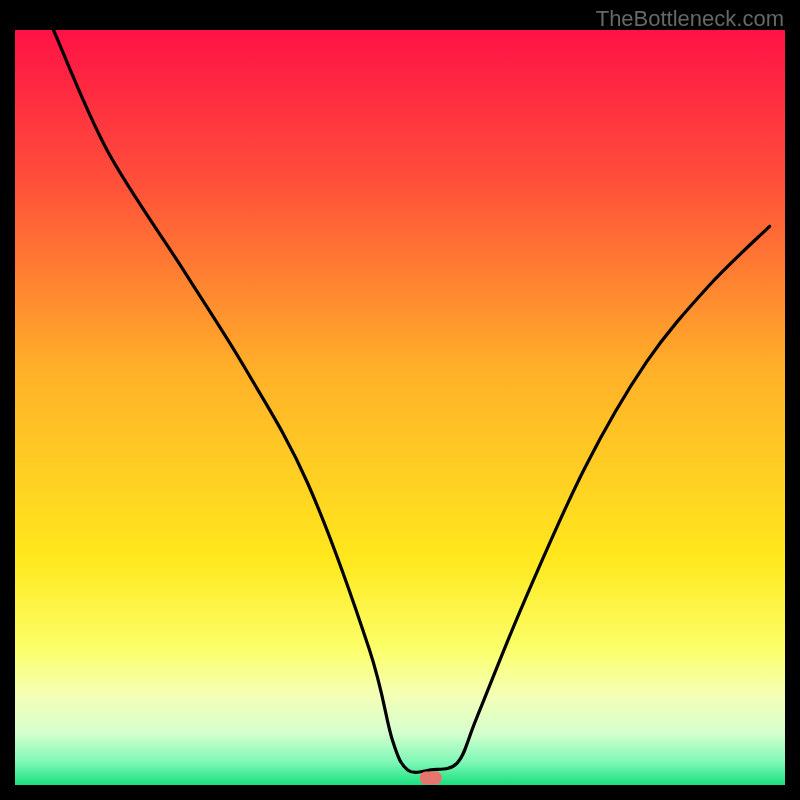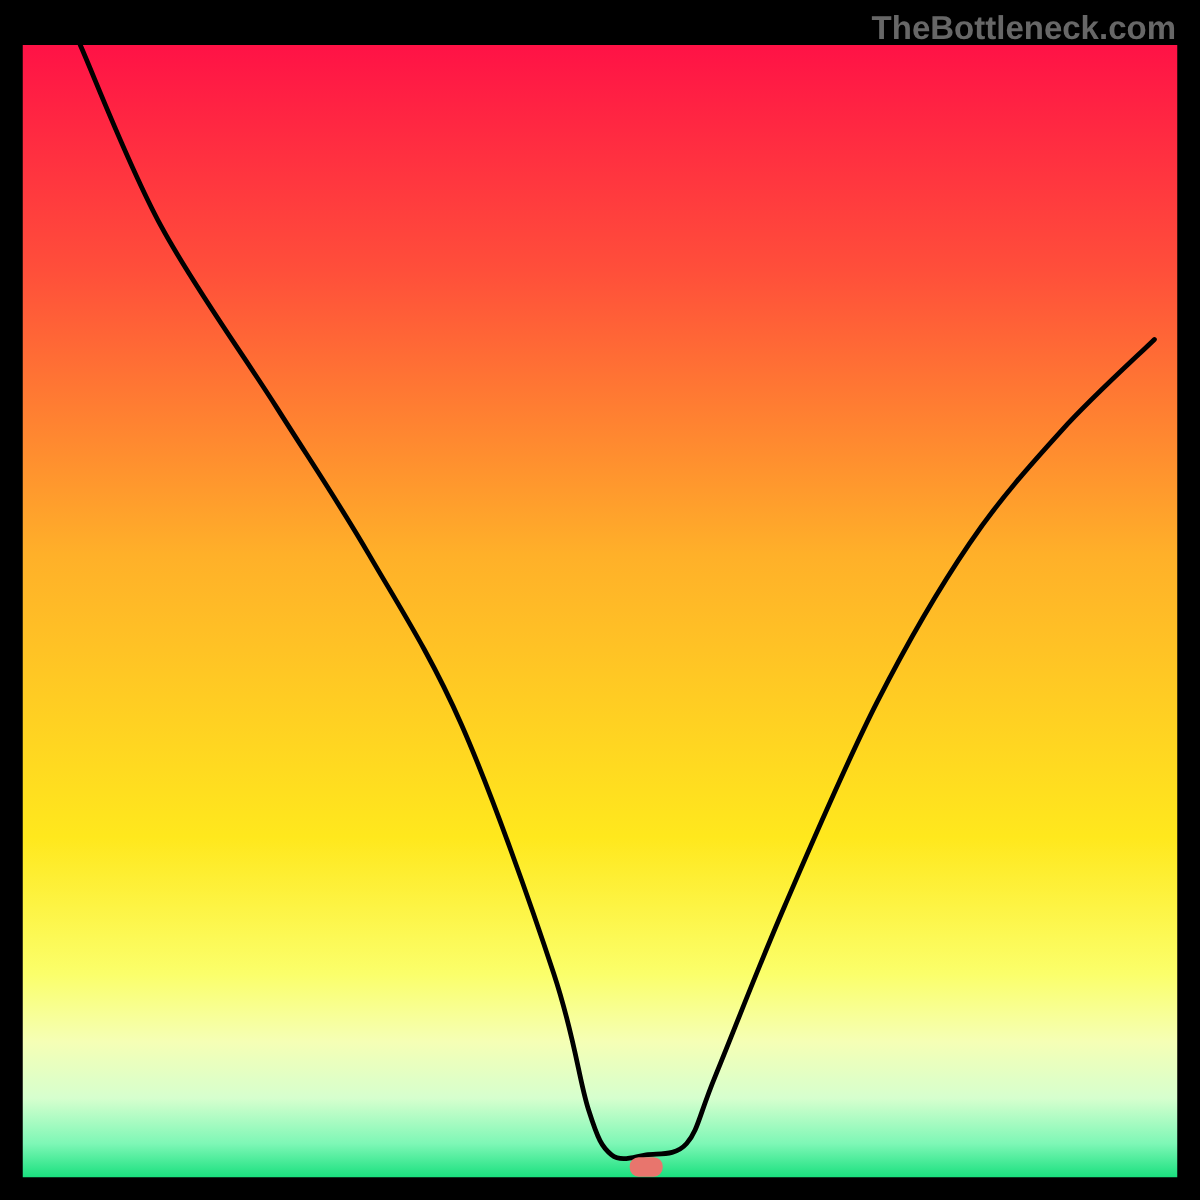--- a/index.html
+++ b/index.html
@@ -25,21 +25,21 @@
     top: 0;
     width: 770px;
     height: 755px;
   }
   .watermark {
     position: absolute;
     right: 16px;
     top: 6px;
     color: #676767;
     font-size: 22px;
-    font-weight: 700;
+    font-weight: 400;
     letter-spacing: 0px;
     user-select: none;
   }
   svg { display: block; }
 </style>
 </head>
 <body>
 
 <div class="watermark">TheBottleneck.com</div>
 

